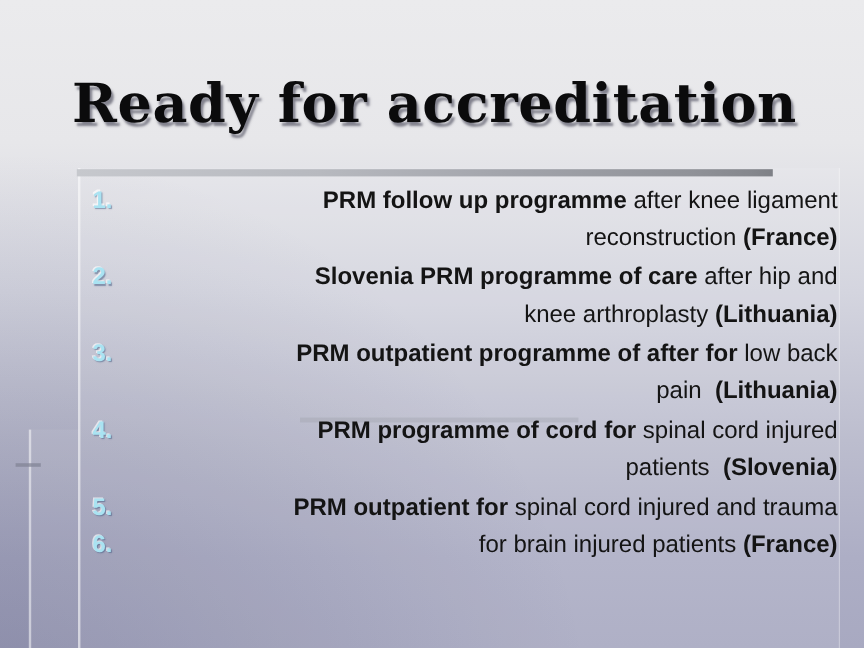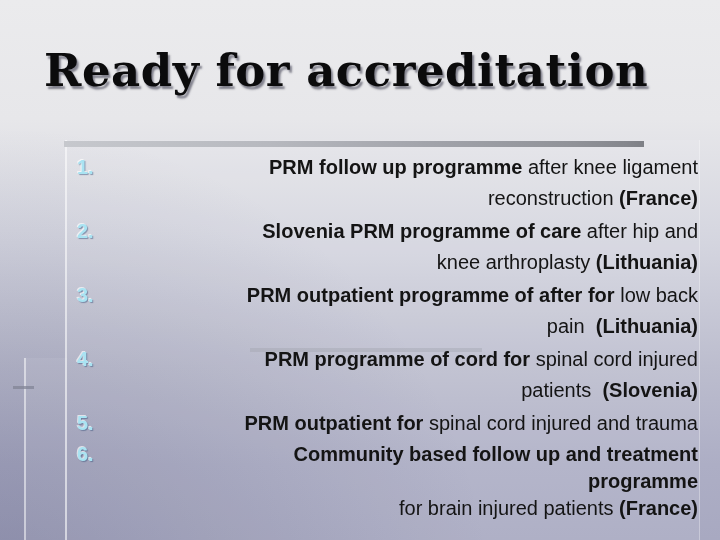--- a/index.html
+++ b/index.html
@@ -35,21 +35,21 @@
   .mid-streak{
     position:absolute;left:250px;top:348px;width:232px;height:4px;
     background:rgba(160,162,172,0.40);
   }
   .divider-bar{
     position:absolute;left:64px;top:141px;width:580px;height:6px;
     background:linear-gradient(to right,
       #c6c8cd 0%, #b7b9bf 35%, #a2a4ab 62%, #909298 88%, #85878d 97%, var(--divider-dark) 100%);
   }
   .title{
-    position:absolute;left:44px;top:42px;width:660px;margin:0;
+    position:absolute;left:44px;top:42px;width:660px;margin:16px;
     font-family:"DejaVu Serif","Liberation Serif",serif;
     font-weight:bold;font-size:45px;line-height:58px;letter-spacing:0.5px;
     color:var(--title-text);
     text-shadow:2px 3px 2px rgba(104,104,118,0.80);
     white-space:nowrap;
   }
   .list{
     position:absolute;left:65px;top:147px;width:645px;
     padding:5px 0 0 12px;margin:0;
   }
@@ -101,18 +101,16 @@
         <span class="item-text"><span class="seg-bold">PRM programme of cord for</span><span class="seg-normal"> spinal cord injured
 patients  </span><span class="seg-bold">(Slovenia)</span></span>
       </div>
       <div class="list-item">
         <span class="item-num">5.</span>
         <span class="item-text"><span class="seg-bold">PRM outpatient for</span><span class="seg-normal"> spinal cord injured and trauma
 </span></span>
       </div>
       <div class="list-item tight">
         <span class="item-num">6.</span>
-        <span class="item-text"><span class="seg-bold">Community based follow up and treatment
-programme
-</span><span class="seg-normal">for brain injured patients </span><span class="seg-bold">(France)</span></span>
+        <span class="item-text"><span class="seg-normal">for brain injured patients </span><span class="seg-bold">(France)</span></span>
       </div>
     </div>
 </div>
 
 </body></html>

